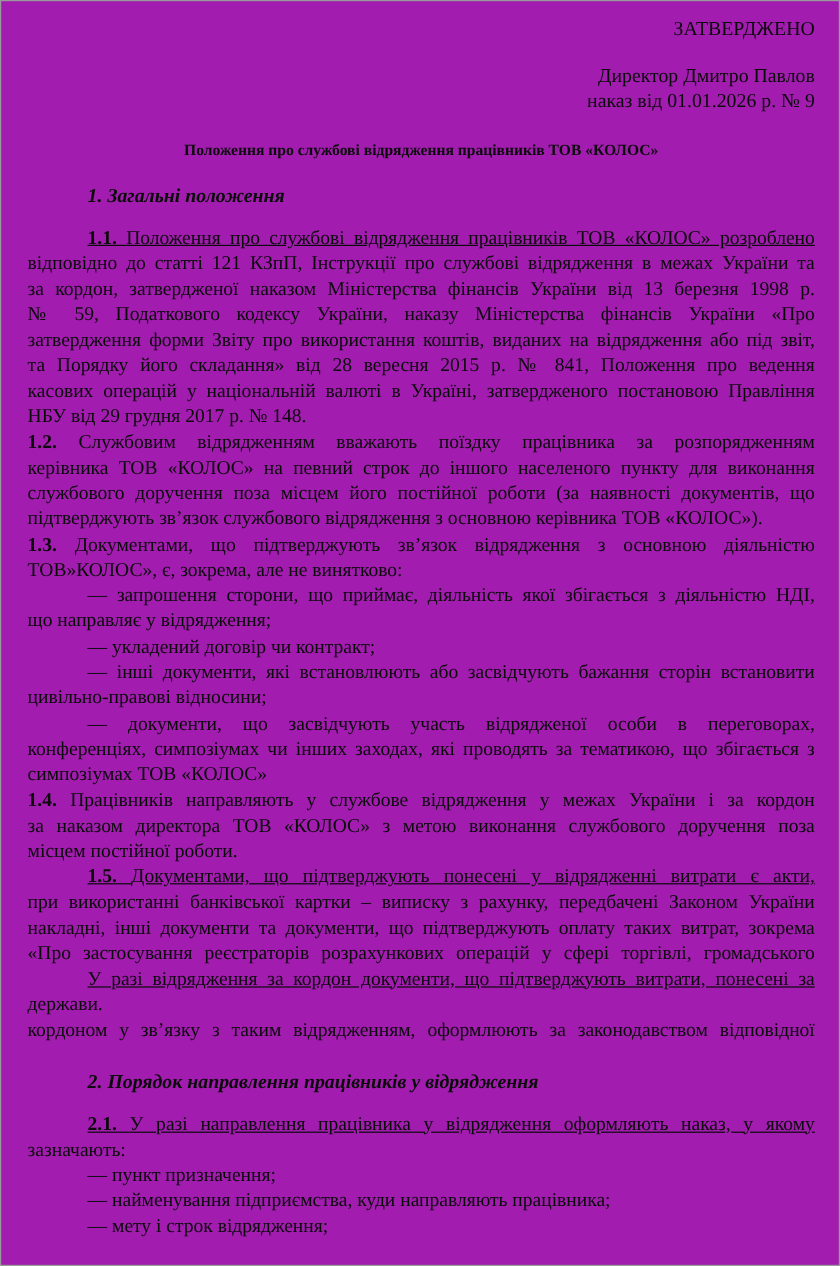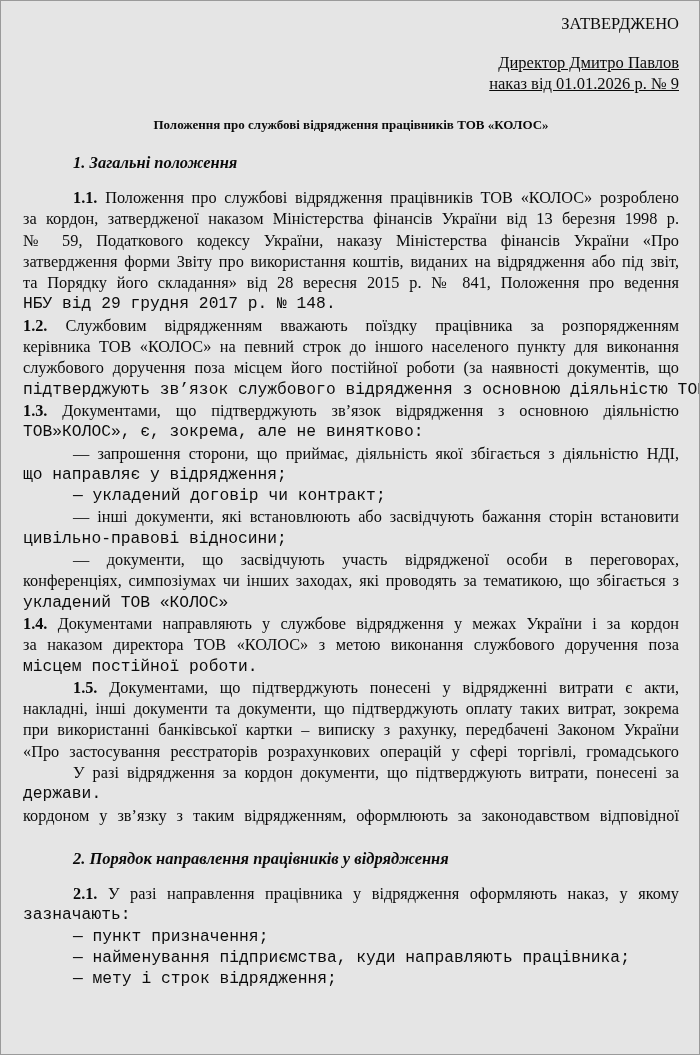--- a/index.html
+++ b/index.html
@@ -5,21 +5,21 @@
   html, body {
     margin: 0;
     padding: 0;
     background: #ffffff;
   }
   .page {
     position: relative;
     width: 700px;
     height: 1055px;
     box-sizing: border-box;
-    background: #e5e5e5;
+    background: #a21caf;
     border: 1px solid #9a9a9a;
     overflow: hidden;
     font-family: "Liberation Serif", "DejaVu Serif", serif;
     color: #0b0b0b;
   }
   .inner {
     position: absolute;
     left: 22px;
     top: 12px;
     width: 656px;
@@ -32,21 +32,20 @@
     line-height: 21px;
     margin-bottom: 18px;
   }
   .approval div { white-space: nowrap; }
 
   .order-block {
     text-align: right;
     font-size: 16.5px;
     line-height: 21px;
     margin-bottom: 20px;
-    text-decoration: underline;
   }
   .order-block div { white-space: nowrap; }
 
   
   .doc-title {
     text-align: center;
     font-weight: bold;
     font-size: 13px;
     line-height: 22px;
     margin: 0 0 16px 0;
@@ -73,24 +72,23 @@
   .ln {
     display: block;
     text-align: justify;
     text-align-last: justify;
     white-space: nowrap;
   }
   
   .ln.last {
     text-align: right;
     text-align-last: left;
-    font-family: Liberation Mono, monospace;
   }
   
-  .ln.ind { text-indent: 50px; }
+  .ln.ind { text-indent: 50px; text-decoration: underline; }
   
   .ln.dash { text-indent: 50px; }
 
   .b { font-weight: bold; }
 </style>
 </head>
 <body>
 
 <div class="page">
   <div class="inner">
@@ -103,32 +101,34 @@
       <div>Директор Дмитро Павлов</div>
       <div>наказ від 01.01.2026 р. № 9</div>
     </div>
 
     <div class="doc-title">Положення про службові відрядження працівників ТОВ «КОЛОС»</div>
 
     <div class="section-heading">1. Загальні положення</div>
 
     <div class="para">
       <span class="ln ind"><span class="b">1.1.</span> <span>Положення про службові відрядження працівників ТОВ «КОЛОС» розроблено</span></span>
+      <span class="ln">відповідно до статті 121 КЗпП, Інструкції про службові відрядження в межах України та</span>
       <span class="ln">за кордон, затвердженої наказом Міністерства фінансів України від 13 березня 1998 р.</span>
       <span class="ln">№ 59, Податкового кодексу України, наказу Міністерства фінансів України «Про</span>
       <span class="ln">затвердження форми Звіту про використання коштів, виданих на відрядження або під звіт,</span>
       <span class="ln">та Порядку його складання» від 28 вересня 2015 р. № 841, Положення про ведення</span>
+      <span class="ln">касових операцій у національній валюті в Україні, затвердженого постановою Правління</span>
       <span class="ln last">НБУ від 29 грудня 2017 р. № 148.</span>
     </div>
 
     <div class="para">
       <span class="ln"><span class="b">1.2.</span> <span>Службовим відрядженням вважають поїздку працівника за розпорядженням</span></span>
       <span class="ln">керівника ТОВ «КОЛОС» на певний строк до іншого населеного пункту для виконання</span>
       <span class="ln">службового доручення поза місцем його постійної роботи (за наявності документів, що</span>
-      <span class="ln last">підтверджують зв’язок службового відрядження з основною діяльністю ТОВ «КОЛОС»).</span>
+      <span class="ln last">підтверджують зв’язок службового відрядження з основною керівника ТОВ «КОЛОС»).</span>
     </div>
 
     <div class="para">
       <span class="ln"><span class="b">1.3.</span> <span>Документами, що підтверджують зв’язок відрядження з основною діяльністю</span></span>
       <span class="ln last">ТОВ»КОЛОС», є, зокрема, але не винятково:</span>
     </div>
 
     <div class="para">
       <span class="ln dash">— запрошення сторони, що приймає, діяльність якої збігається з діяльністю НДІ,</span>
       <span class="ln last">що направляє у відрядження;</span>
@@ -139,33 +139,33 @@
     </div>
 
     <div class="para">
       <span class="ln dash">— інші документи, які встановлюють або засвідчують бажання сторін встановити</span>
       <span class="ln last">цивільно-правові відносини;</span>
     </div>
 
     <div class="para">
       <span class="ln dash">— документи, що засвідчують участь відрядженої особи в переговорах,</span>
       <span class="ln">конференціях, симпозіумах чи інших заходах, які проводять за тематикою, що збігається з</span>
-      <span class="ln last">укладений ТОВ «КОЛОС»</span>
+      <span class="ln last">симпозіумах ТОВ «КОЛОС»</span>
     </div>
 
     <div class="para">
-      <span class="ln"><span class="b">1.4.</span> <span>Документами направляють у службове відрядження у межах України і за кордон</span></span>
+      <span class="ln"><span class="b">1.4.</span> <span>Працівників направляють у службове відрядження у межах України і за кордон</span></span>
       <span class="ln">за наказом директора ТОВ «КОЛОС» з метою виконання службового доручення поза</span>
       <span class="ln last">місцем постійної роботи.</span>
     </div>
 
     <div class="para">
       <span class="ln ind"><span class="b">1.5.</span> <span>Документами, що підтверджують понесені у відрядженні витрати є акти,</span></span>
+      <span class="ln">при використанні банківської картки – виписку з рахунку, передбачені Законом України</span>
       <span class="ln">накладні, інші документи та документи, що підтверджують оплату таких витрат, зокрема</span>
-      <span class="ln">при використанні банківської картки – виписку з рахунку, передбачені Законом України</span>
       <span class="ln">«Про застосування реєстраторів розрахункових операцій у сфері торгівлі, громадського</span>
     </div>
 
     <div class="para">
       <span class="ln ind">У разі відрядження за кордон документи, що підтверджують витрати, понесені за</span>
       <span class="ln last">держави.</span>
       <span class="ln">кордоном у зв’язку з таким відрядженням, оформлюють за законодавством відповідної</span>
     </div>
 
     <div class="section-heading spaced-top">2. Порядок направлення працівників у відрядження</div>

